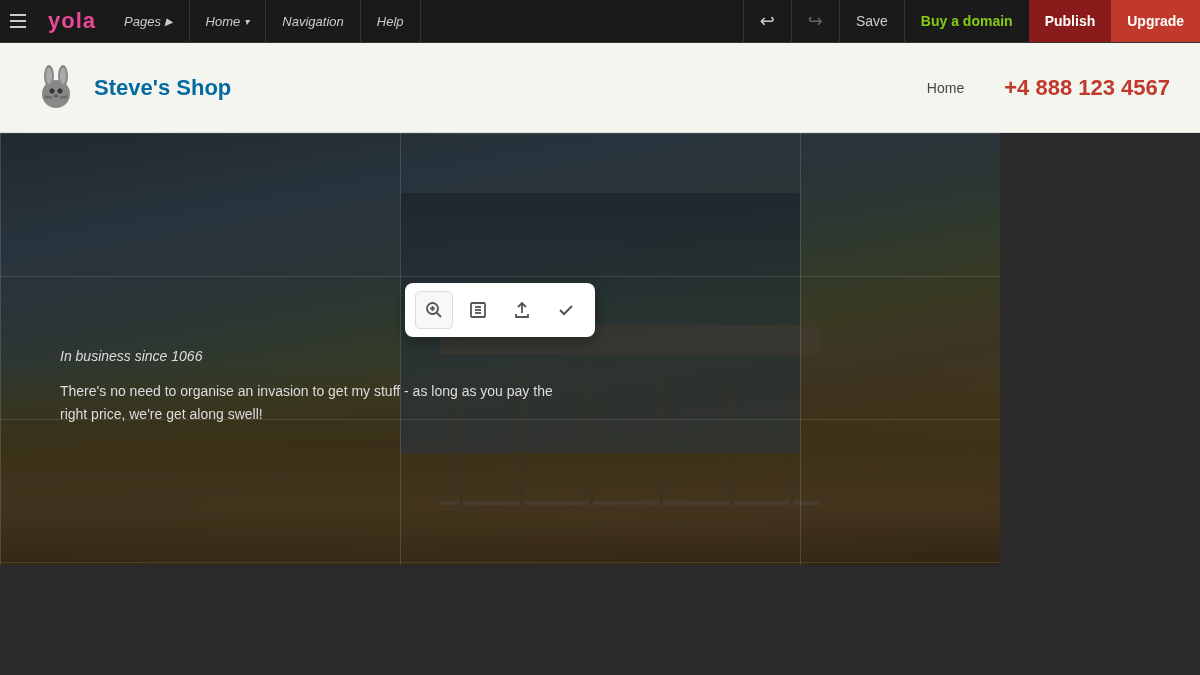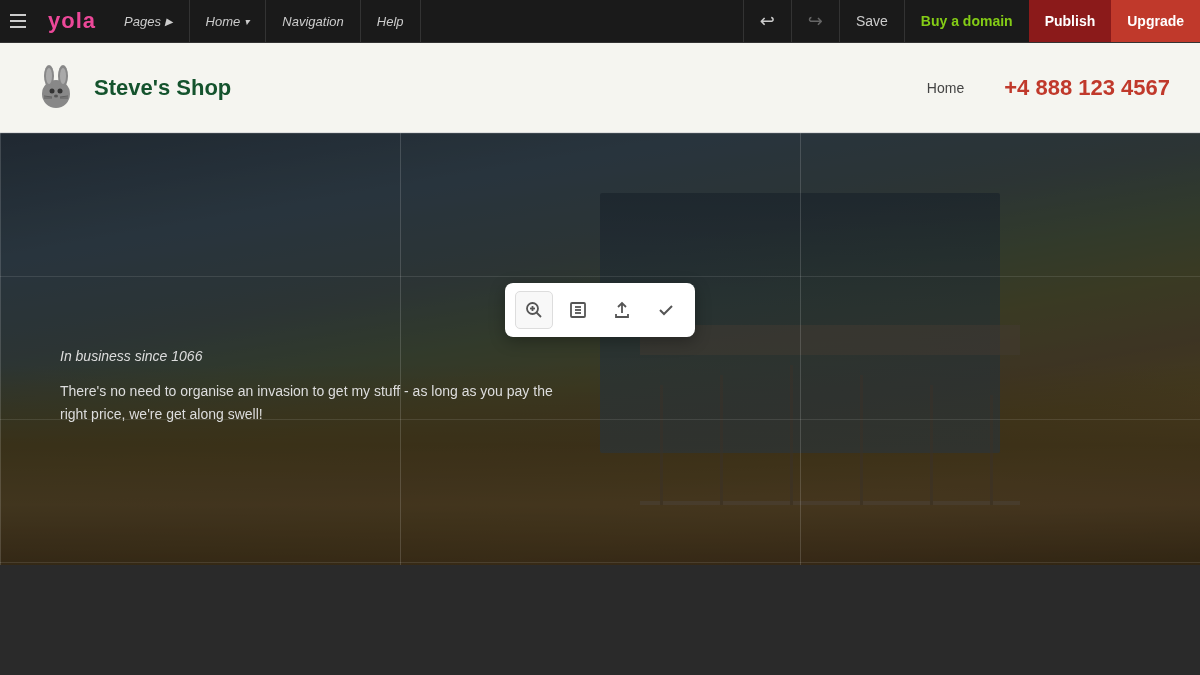--- a/index.html
+++ b/index.html
@@ -94,21 +94,21 @@
       border-bottom: 1px solid #ddd;
     }
     .site-logo {
       display: flex;
       align-items: center;
       gap: 12px;
     }
     .site-name {
       font-size: 22px;
       font-weight: bold;
-      color: #14532d;
+      color: #0369a1;
     }
     .site-nav {
       flex: 1;
       display: flex;
       justify-content: flex-end;
       align-items: center;
       gap: 40px;
     }
     .site-nav-link {
       font-size: 14px;
@@ -117,21 +117,21 @@
     }
     .site-phone {
       font-size: 22px;
       font-weight: bold;
       color: #c0392b;
     }
 
     
     .hero {
       position: relative;
-      width: 1200px;
+      width: 1000px;
       height: 432px;
       overflow: hidden;
       padding-left: 45px;
     }
     .hero-overlay {
       position: absolute;
       inset: 0;
       background: rgba(0,0,0,0.45);
     }
     

